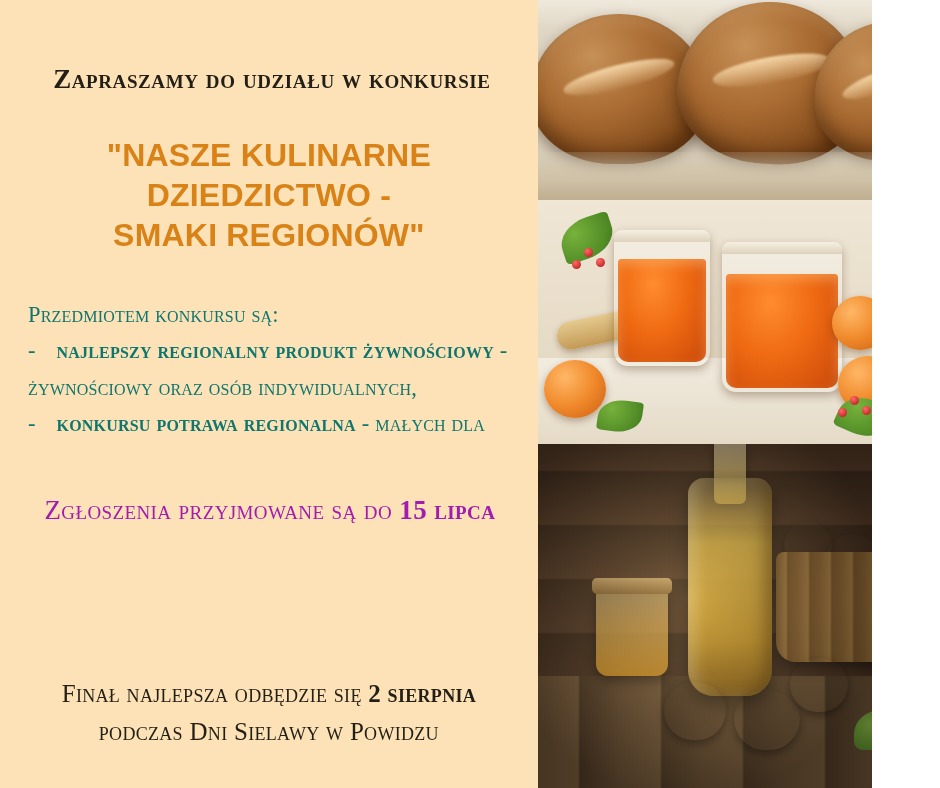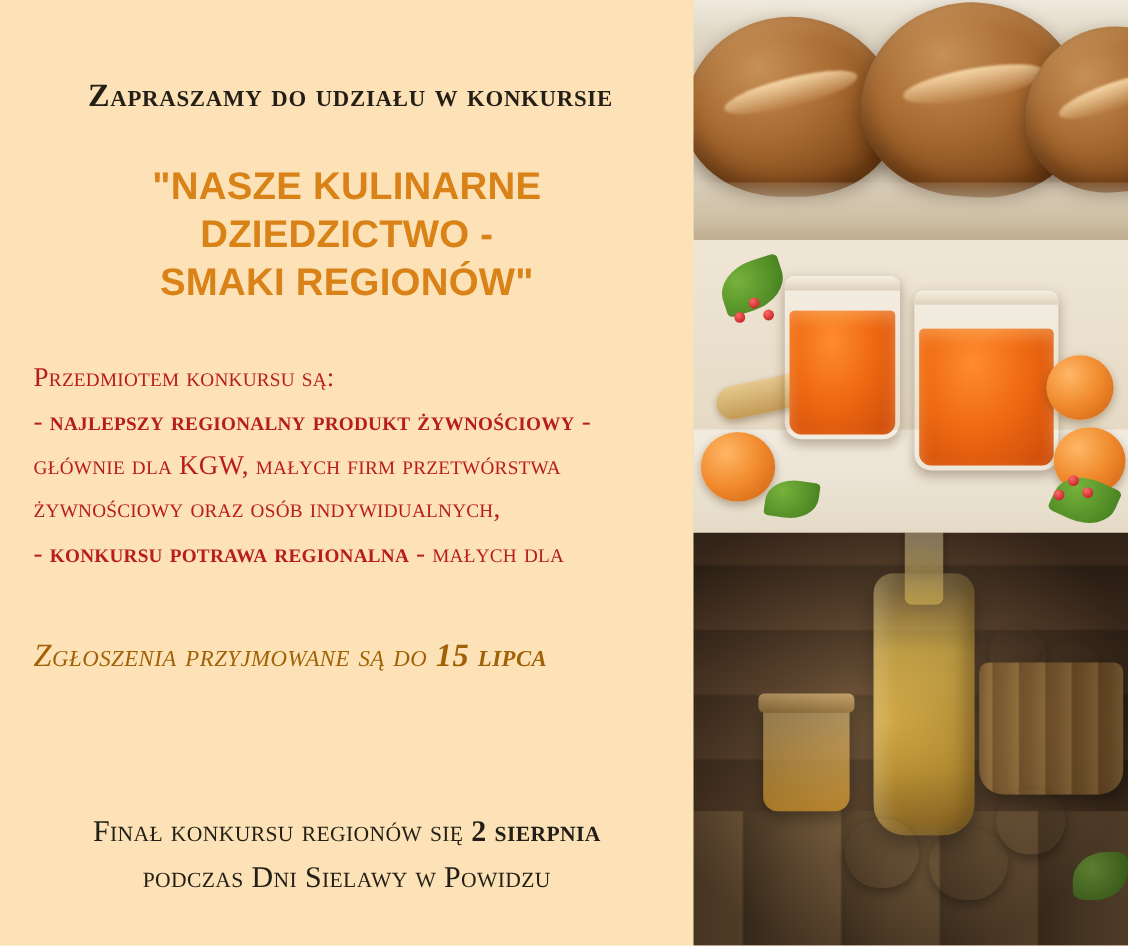--- a/index.html
+++ b/index.html
@@ -8,21 +8,21 @@
   }
   body {
     width: 940px;
     height: 788px;
     overflow: hidden;
     background: #ffffff;
     font-family: "Liberation Serif", serif;
   }
   .poster {
     position: relative;
-    width: 940px;
+    width: 872px;
     height: 788px;
     display: flex;
     background: #fce3b8;
   }
 
   
   .text-col {
     width: 578px;
     height: 788px;
     background: #fce2b6;
@@ -57,38 +57,38 @@
   .title .line2 { display: block; }
 
   .body-block {
     margin: 42px 0 0 0;
     padding-left: 2px;
   }
   .body-line {
     font-family: "Liberation Serif", serif;
     font-size: 22.5px;
     line-height: 1.62;
-    color: #b91c1c;
+    color: #0f766e;
     font-variant: small-caps;
     letter-spacing: 0.2px;
   }
   .body-line b {
     font-weight: bold;
+    margin-left: 15px;
   }
 
   .deadline {
     margin: 52px 0 0 0;
     font-family: "Liberation Serif", serif;
     font-variant: small-caps;
     font-size: 27px;
     letter-spacing: 0.4px;
-    color: #a16207;
-    text-align: left;
+    color: #a21caf;
+    text-align: center;
     padding-left: 2px;
-    font-style: italic;
   }
   .deadline b { font-weight: bold; }
 
   .final-block {
     position: absolute;
     left: 0;
     right: 0;
     bottom: 36px;
     text-align: center;
   }
@@ -319,35 +319,34 @@
       <span>"Nasze kulinarne dziedzictwo -</span>
       <span class="line2">smaki regionów"</span>
     </div>
 
     <div class="body-block">
       <div class="body-line">Przedmiotem konkursu są:</div>
 
       <div class="body-line">
         <span>- </span><b>najlepszy regionalny produkt żywnościowy</b><span> -</span>
       </div>
-      <div class="body-line">głównie dla KGW, małych firm przetwórstwa</div>
       <div class="body-line">żywnościowy oraz osób indywidualnych,</div>
 
       <div class="body-line">
         <span>- </span><b>konkursu potrawa regionalna</b><span> - małych dla</span>
       </div>
     </div>
 
     <div class="deadline">
       <span>Zgłoszenia przyjmowane są do </span><b>15 lipca</b>
     </div>
 
     <div class="final-block">
       <div class="final-line">
-        <span>Finał konkursu regionów się </span><b>2 sierpnia</b>
+        <span>Finał najlepsza odbędzie się </span><b>2 sierpnia</b>
       </div>
       <div class="final-line">podczas Dni Sielawy w Powidzu</div>
     </div>
   </div>
 
   <div class="photo-col">
 
     <div class="photo photo-1">
       <div class="board-top"></div>
       <div class="loaf loaf-a"></div>

